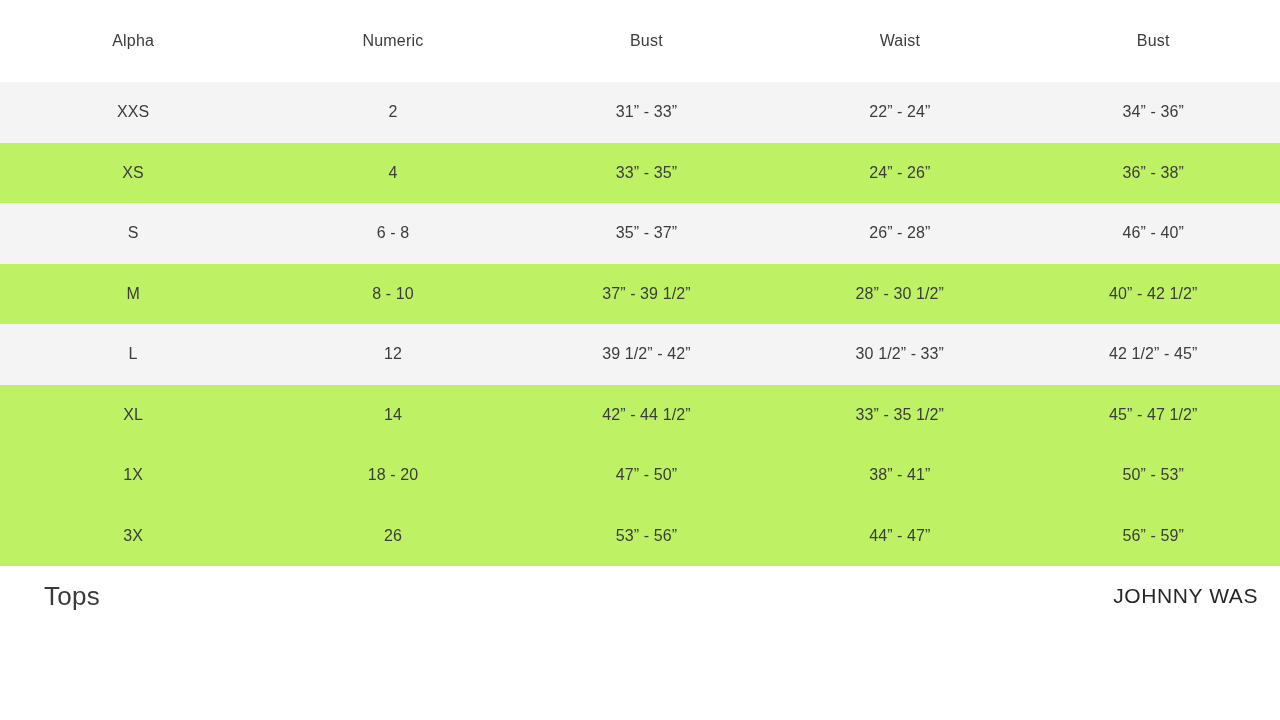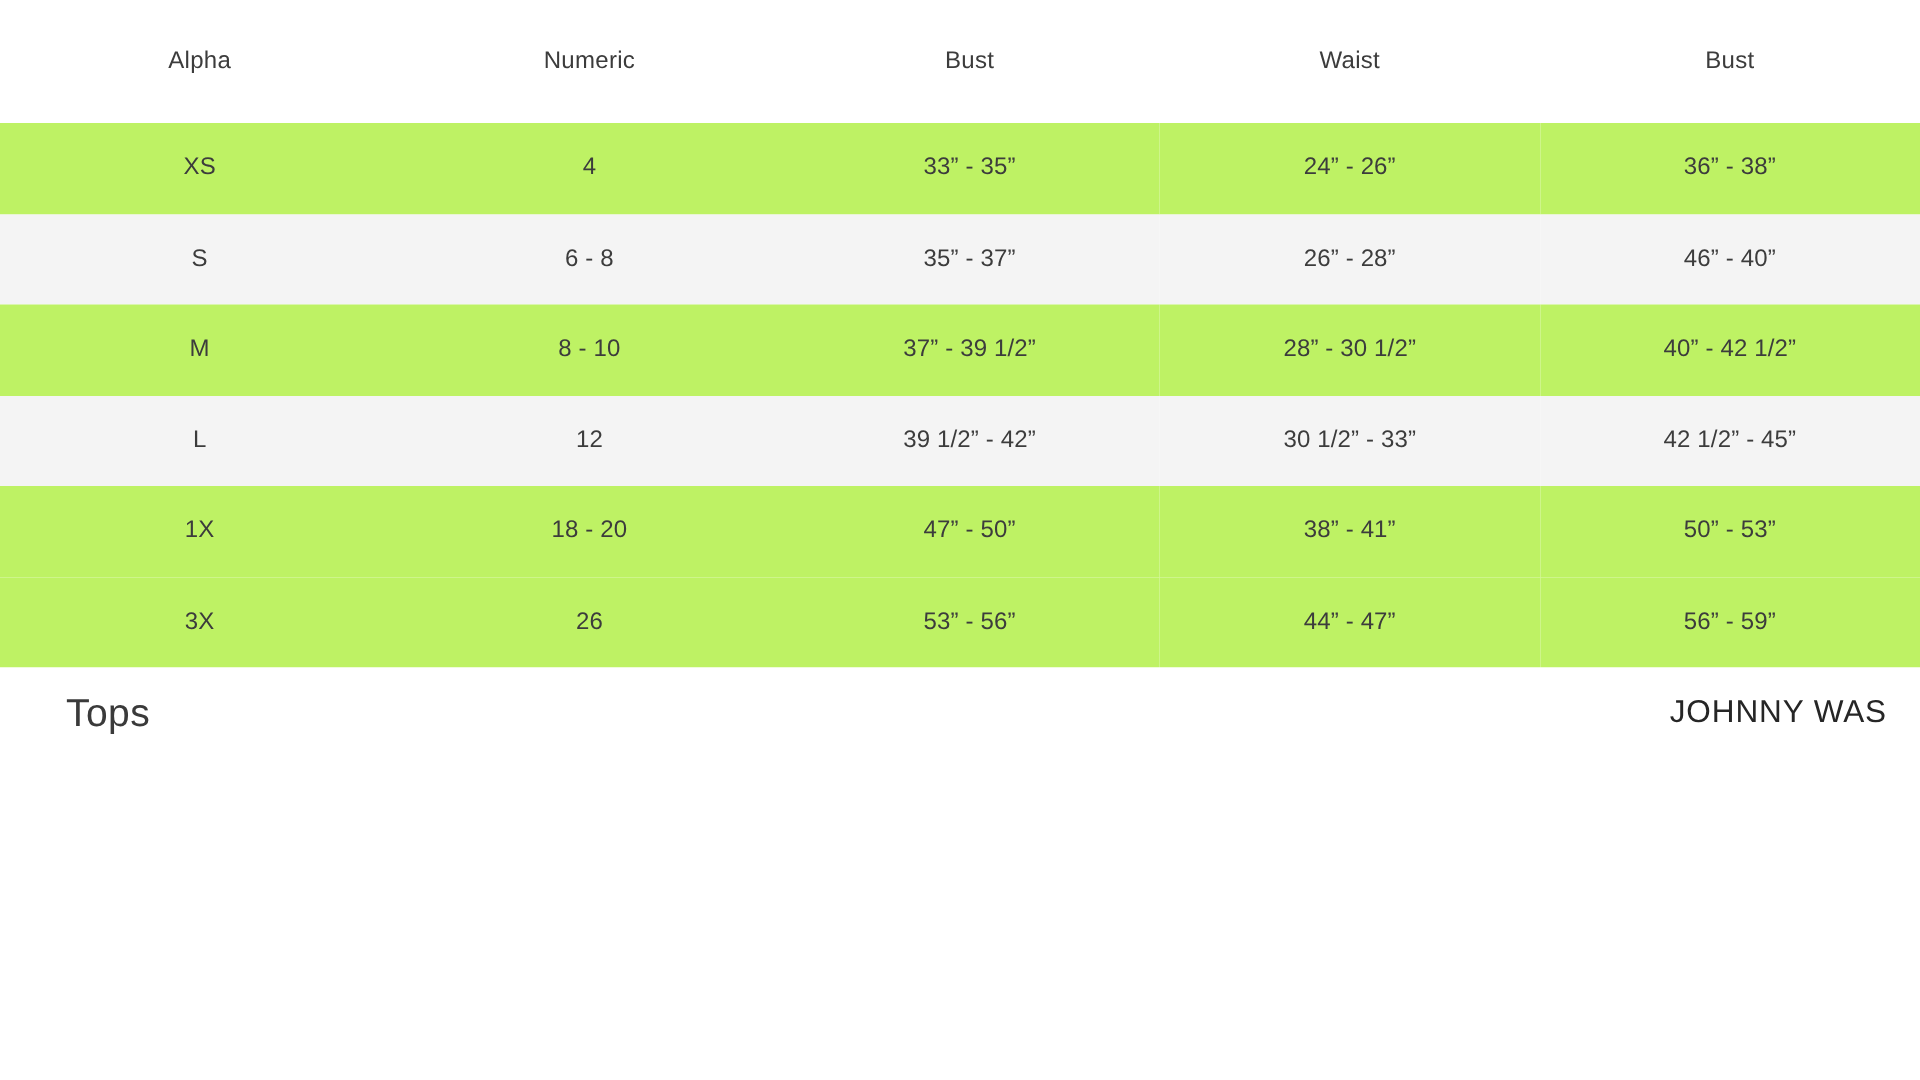--- a/index.html
+++ b/index.html
@@ -95,20 +95,27 @@
     <thead>
       <tr>
         <th>Alpha</th>
         <th>Numeric</th>
         <th>Bust</th>
         <th>Waist</th>
         <th>Bust</th>
       </tr>
     </thead>
     <tbody>
+      <tr class="shaded">
+        <td>XXS</td>
+        <td>2</td>
+        <td>31” - 33”</td>
+        <td>22” - 24”</td>
+        <td>34” - 36”</td>
+      </tr>
       <tr class="plain">
         <td>XS</td>
         <td>4</td>
         <td>33” - 35”</td>
         <td>24” - 26”</td>
         <td>36” - 38”</td>
       </tr>
       <tr class="shaded">
         <td>S</td>
         <td>6 - 8</td>
@@ -124,20 +131,27 @@
         <td>40” - 42 1/2”</td>
       </tr>
       <tr class="shaded">
         <td>L</td>
         <td>12</td>
         <td>39 1/2” - 42”</td>
         <td>30 1/2” - 33”</td>
         <td>42 1/2” - 45”</td>
       </tr>
       <tr class="plain">
+        <td>XL</td>
+        <td>14</td>
+        <td>42” - 44 1/2”</td>
+        <td>33” - 35 1/2”</td>
+        <td>45” - 47 1/2”</td>
+      </tr>
+      <tr class="plain">
         <td>1X</td>
         <td>18 - 20</td>
         <td>47” - 50”</td>
         <td>38” - 41”</td>
         <td>50” - 53”</td>
       </tr>
       <tr class="plain">
         <td>3X</td>
         <td>26</td>
         <td>53” - 56”</td>

